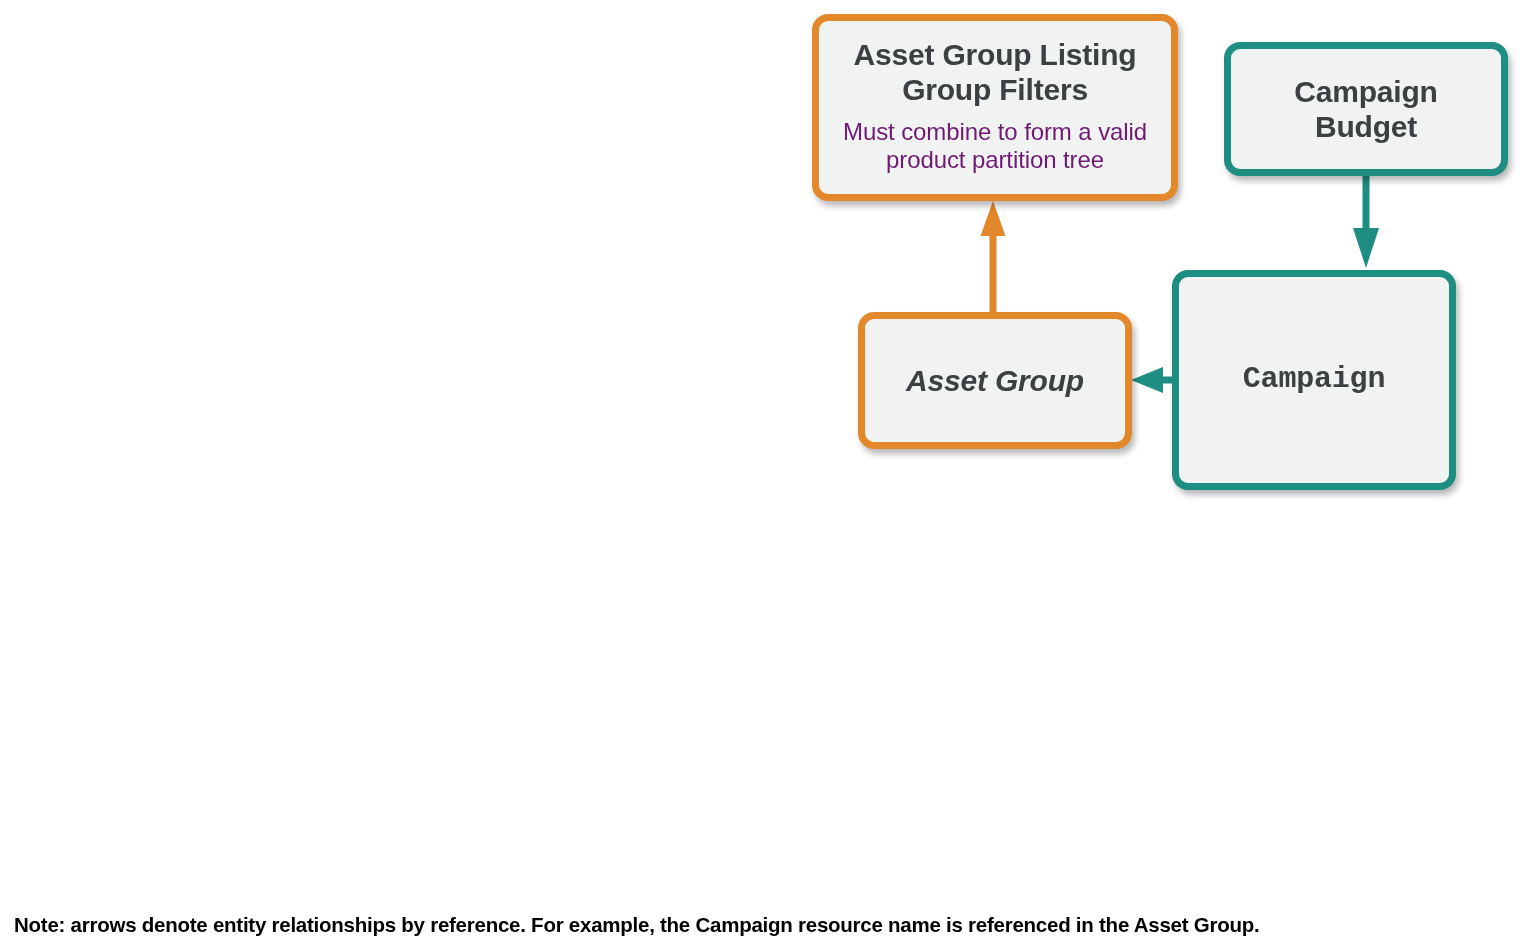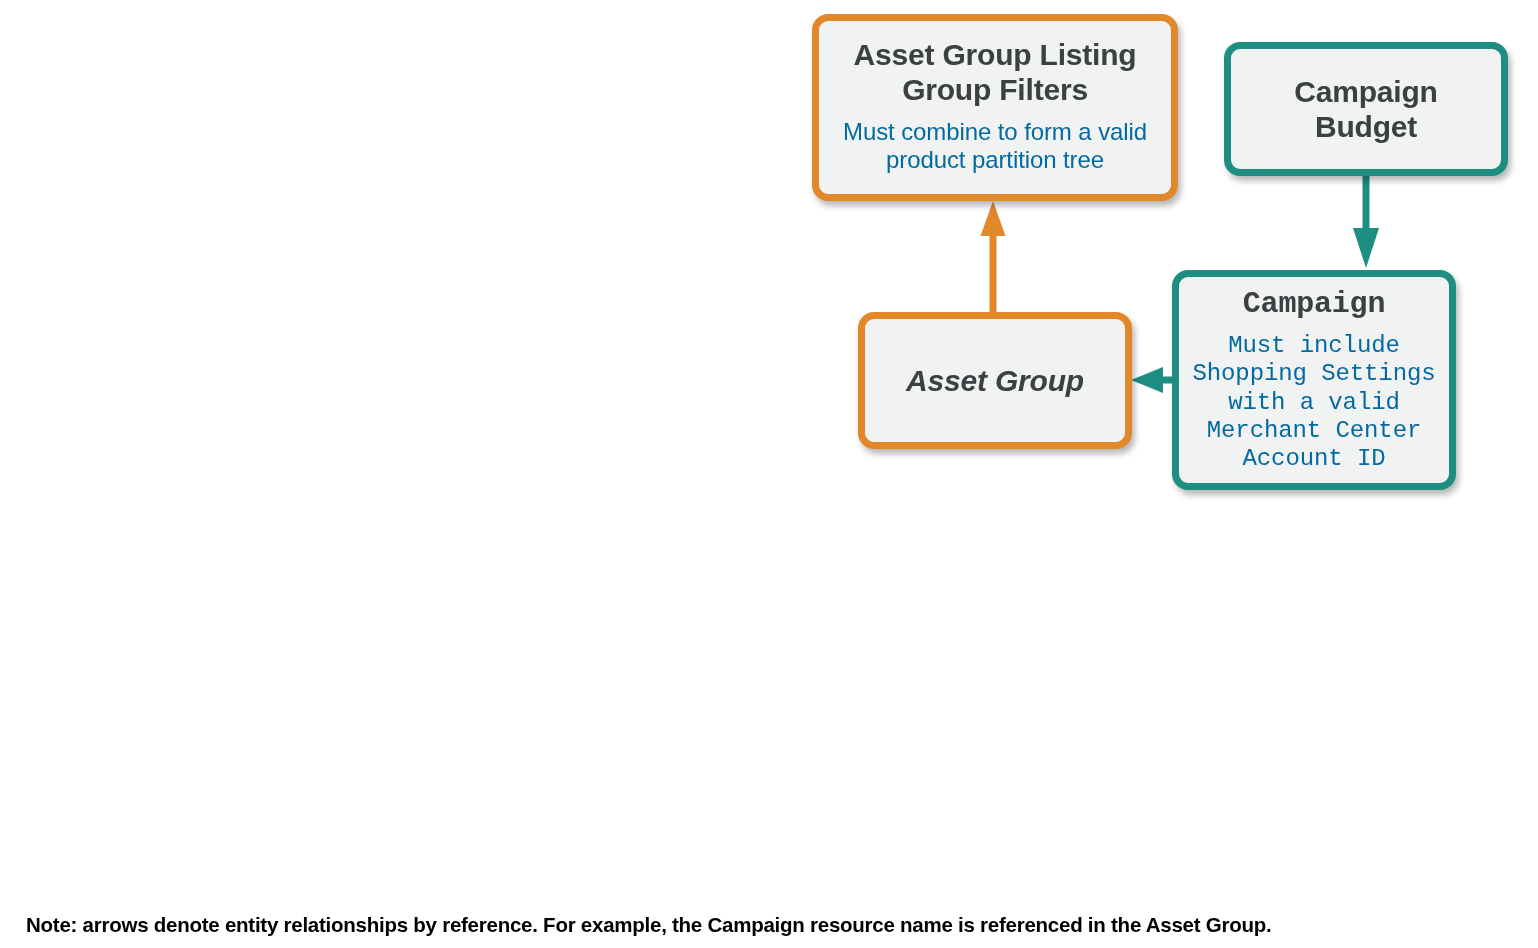--- a/index.html
+++ b/index.html
@@ -47,21 +47,21 @@
     font-weight: bold;
     line-height: 1.18;
     color: #3c4043;
     letter-spacing: -0.2px;
   }
 
   .node-sub {
     font-size: 24px;
     font-weight: normal;
     line-height: 1.18;
-    color: #0369a1;
+    color: #701a75;
     margin-top: 10px;
     letter-spacing: -0.1px;
   }
 
   
   #node-aglgf {
     left: 812px;  top: 14px;   width: 366px;  height: 187px;
     padding: 8px 16px 12px 16px;
   }
   #node-campaign-budget {
@@ -81,21 +81,20 @@
 
   .note {
     position: absolute;
     left: 14px;
     top: 913px;
     font-size: 20.5px;
     font-weight: bold;
     color: #000000;
     letter-spacing: -0.25px;
     white-space: nowrap;
-    margin-left: 12px;
   }
 
   svg.edges {
     position: absolute;
     left: 0;
     top: 0;
     width: 1538px;
     height: 948px;
     pointer-events: none;
   }
@@ -131,18 +130,17 @@
   <div class="node teal" id="node-campaign-budget">
     <div class="node-title">Campaign Budget</div>
   </div>
 
   <div class="node orange" id="node-asset-group">
     <div class="node-title">Asset Group</div>
   </div>
 
   <div class="node teal" id="node-campaign">
     <div class="node-title">Campaign</div>
-    <div class="node-sub">Must include Shopping Settings with a valid Merchant Center Account ID</div>
   </div>
 
   <div class="note">Note: arrows denote entity relationships by reference. For example, the Campaign resource name is referenced in the Asset Group.</div>
 
 </div>
 
 </body></html>

